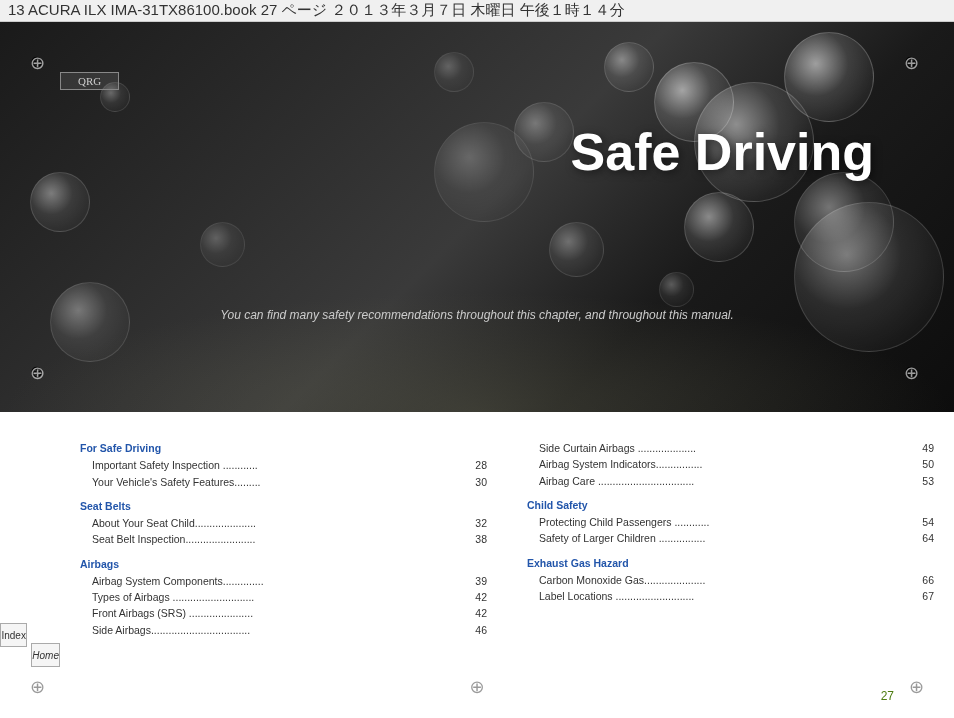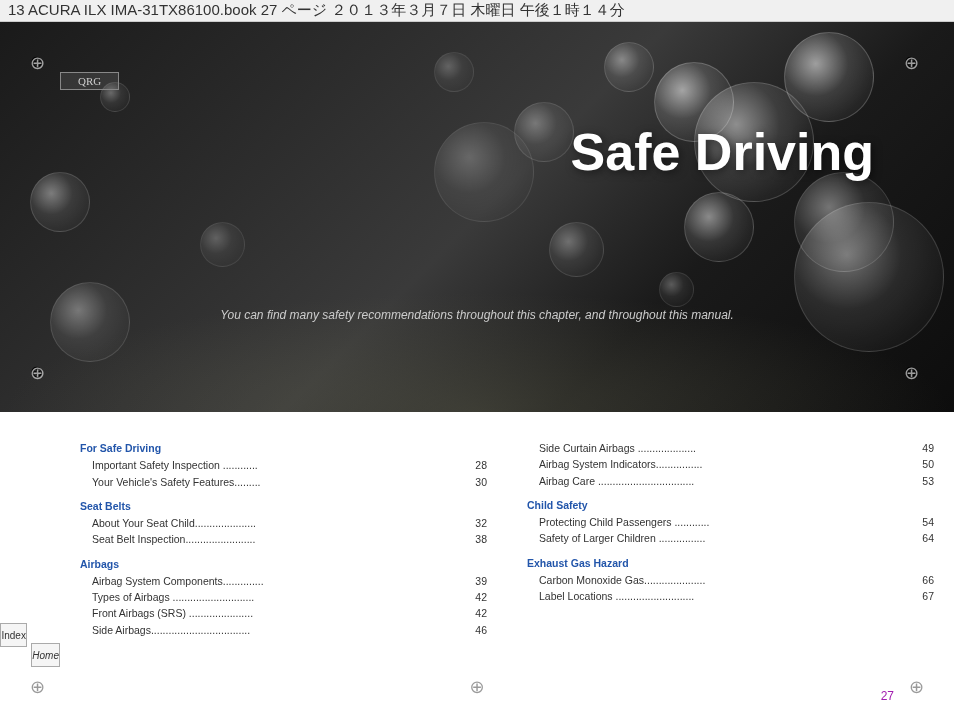--- a/index.html
+++ b/index.html
@@ -173,21 +173,21 @@
       text-align: right;
       color: #333;
     }
 
     
     .page-number {
       position: absolute;
       bottom: 15px;
       right: 60px;
       font-size: 12px;
-      color: #a21caf;
+      color: #4d7c0f;
     }
 
     
     .hero-crosshair-tl { top: 30px; left: 30px; }
     .hero-crosshair-tr { top: 30px; right: 30px; }
     .hero-crosshair-bl { bottom: 30px; left: 30px; }
     .hero-crosshair-br { bottom: 30px; right: 30px; }
 
     
     .bottom-crosshair {

